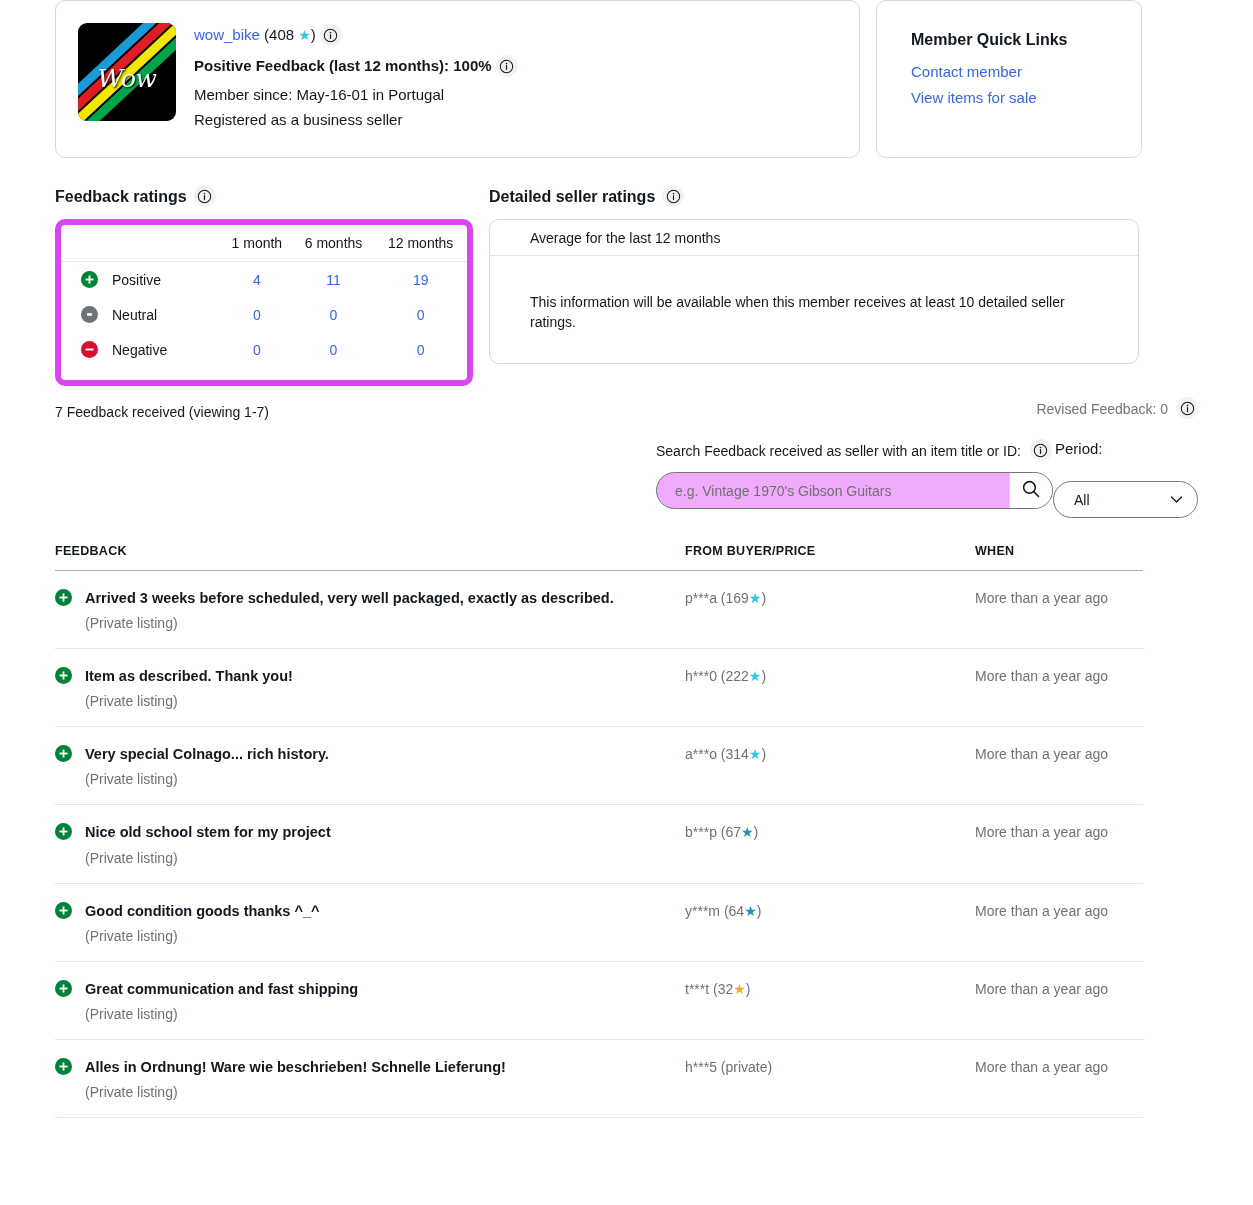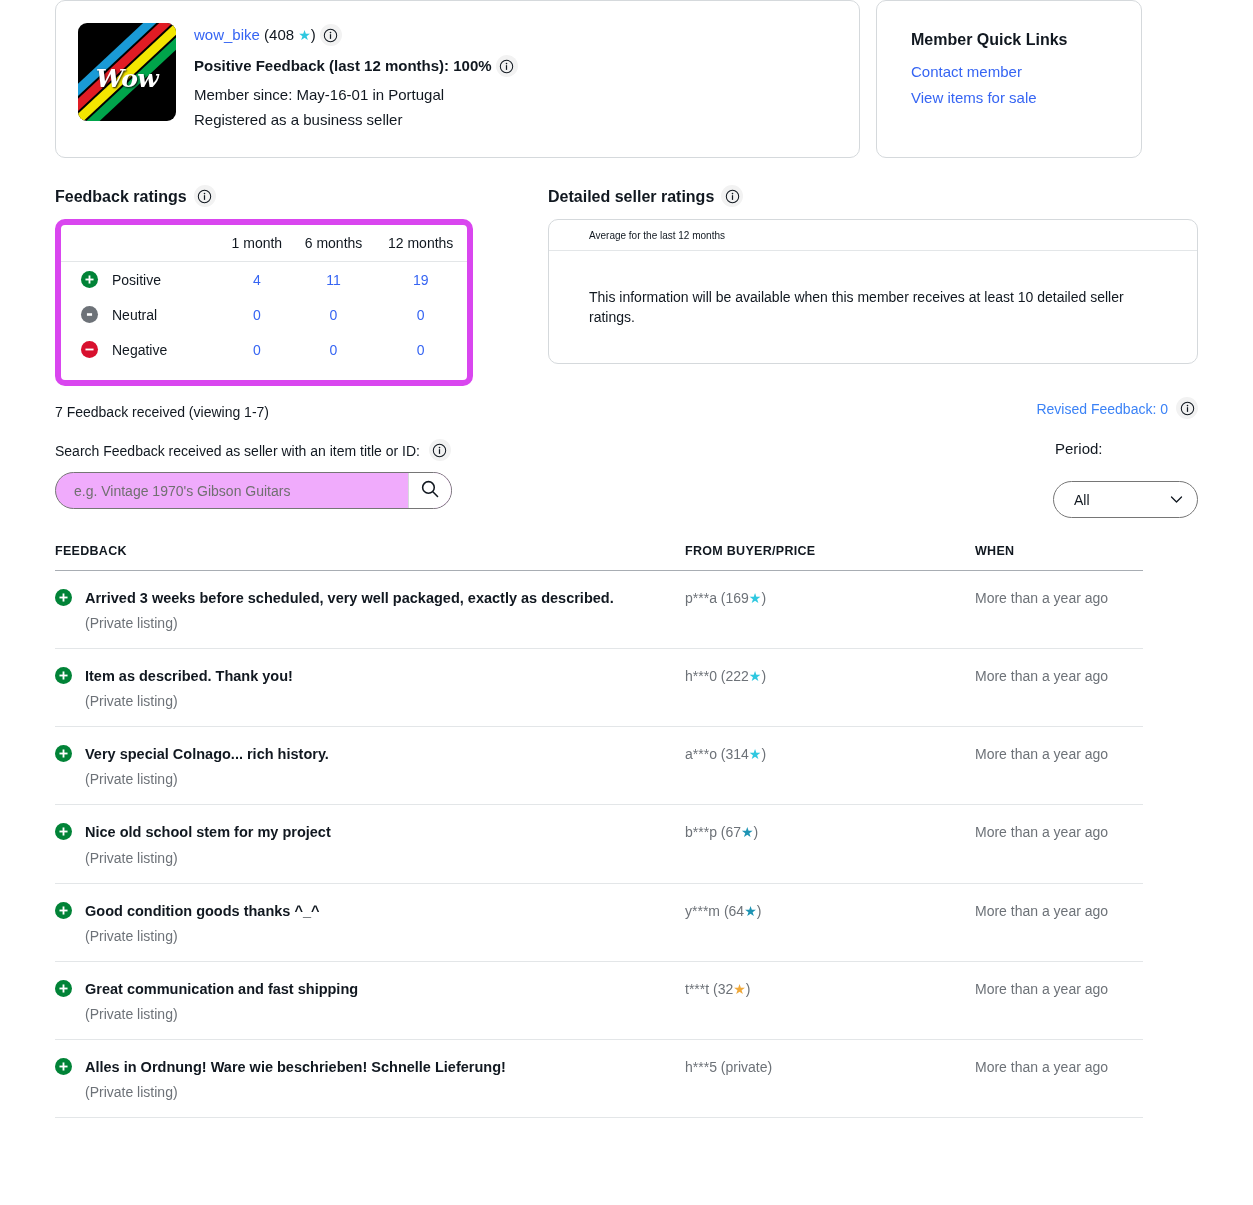--- a/index.html
+++ b/index.html
@@ -56,42 +56,42 @@
     transform: rotate(-43deg);
   }
   .avatar .stripe { position: absolute; left: 0; width: 100%; height: 9px; }
   .avatar .s1 { top: 34%; background: #1a9ad6; }
   .avatar .s2 { top: 41%; background: #e01c24; }
   .avatar .s3 { top: 48%; background: #f3e600; }
   .avatar .s4 { top: 55%; background: #00a44b; }
   .avatar .wow {
     position: absolute; left: 0; right: 0; top: 42%;
     text-align: center; color: #fff;
-    font-family: "DejaVu Serif", serif; font-style: italic; font-weight: bold;
+    font-family: "DejaVu Serif", serif; font-style: italic; font-weight: normal;
     font-size: 25px; text-shadow: 1px 1px 2px rgba(0,0,0,.9);
     letter-spacing: -0.5px;
   }
 
   .prof-lines { padding-top: 2px; }
   .prof-line { margin-bottom: 8px; font-size: 15px; }
   .prof-line.user { margin-bottom: 9px; }
   .user-link { color: #3665f3; text-decoration: none; font-size: 15px; }
   .score-paren { color: #111820; font-size: 15px; }
   .star { font-size: 14px; position: relative; top: 0px; }
   .star.turq { color: #2fc8e0; }
   .star.teal { color: #1e94b4; }
   .star.gold { color: #f0a93b; }
   .prof-bold { font-weight: bold; font-size: 15px; }
   .prof-sub { font-size: 15px; color: #111820; }
 
   .quick-title { font-size: 16px; font-weight: bold; margin-bottom: 14px; }
   .quick-link { display: block; color: #3665f3; text-decoration: none; font-size: 15px; margin-bottom: 9px; }
 
   
-  .ratings-row { display: flex; gap: 16px; margin-top: 28px; justify-content: space-between; }
+  .ratings-row { display: flex; gap: 16px; margin-top: 28px; }
   .sec-title { font-size: 16px; font-weight: bold; margin-bottom: 11px; display: flex; align-items: center; gap: 7px; }
 
   .ratings-table-wrap { width: 418px; }
   .dsr-wrap { width: 650px; }
 
   .ratings-box { border: 6px solid #d946ef; border-radius: 10px; overflow: hidden; height: 167px; }
   table.ratings { width: 100%; border-collapse: collapse; }
   table.ratings th {
     font-size: 14px; font-weight: normal; color: #111820; text-align: center;
     padding: 10px 0 10px; border-bottom: 1px solid #e3e6e8;
@@ -103,41 +103,41 @@
   .rate-name { font-size: 14px; }
   .num-link { color: #3665f3; text-decoration: none; font-size: 14px; }
 
   .fbicon { width: 17px; height: 17px; border-radius: 50%; display: inline-flex; align-items: center; justify-content: center; flex: 0 0 auto; }
   .fbicon.pos { background: #018337; }
   .fbicon.neu { background: #6d7278; }
   .fbicon.neg { background: #d8102e; }
   .fbicon svg { display: block; }
 
   .dsr-box { border: 1px solid #d5d9dc; border-radius: 10px; height: 145px; }
-  .dsr-head { border-bottom: 1px solid #e3e6e8; padding: 10px 0 9px 40px; font-size: 10px; }
+  .dsr-head { border-bottom: 1px solid #e3e6e8; padding: 10px 0 9px 40px; font-size: 14px; }
   .dsr-body { padding: 36px 40px 0 40px; font-size: 14px; line-height: 1.45; }
 
   
   .tabs { display: flex; gap: 0; border-bottom: 1px solid #e3e6e8; margin-top: 26px; }
   .tab {
     font-size: 15px; color: #111820; padding: 0 12px 10px; cursor: pointer;
     position: relative; text-decoration: none;
   }
   .tab:first-child { padding-left: 9px; }
   .tab.active { font-weight: bold; }
   .tab.active::after {
     content: ""; position: absolute; left: 0; right: 0; bottom: -1px; height: 3px; background: #111820;
   }
 
   .count-row { display: flex; justify-content: space-between; align-items: flex-end; margin-top: 12px; }
   .count-text { font-size: 14px; color: #111820; }
-  .revised { font-size: 14px; color: #3b82f6; display: flex; align-items: center; gap: 8px; }
-
-  
-  .search-row { display: flex; justify-content: space-between; align-items: flex-start; margin-top: 20px; }
+  .revised { font-size: 14px; color: #737373; display: flex; align-items: center; gap: 8px; }
+
+  
+  .search-row { display: flex; justify-content: flex-end; align-items: flex-start; margin-top: 20px; }
   .search-left { }
   .search-label { font-size: 14px; display: flex; align-items: center; gap: 9px; margin-bottom: 10px; }
   .search-box {
     display: flex; align-items: stretch; width: 397px; height: 37px;
     border: 1px solid #767676; border-radius: 19px; overflow: hidden; background: #f0abfc;
   }
   .search-box input {
     border: none; outline: none; flex: 1; padding: 0 18px; font-size: 14px;
     font-family: "Liberation Sans", sans-serif; color: #111820; background: transparent;
   }

